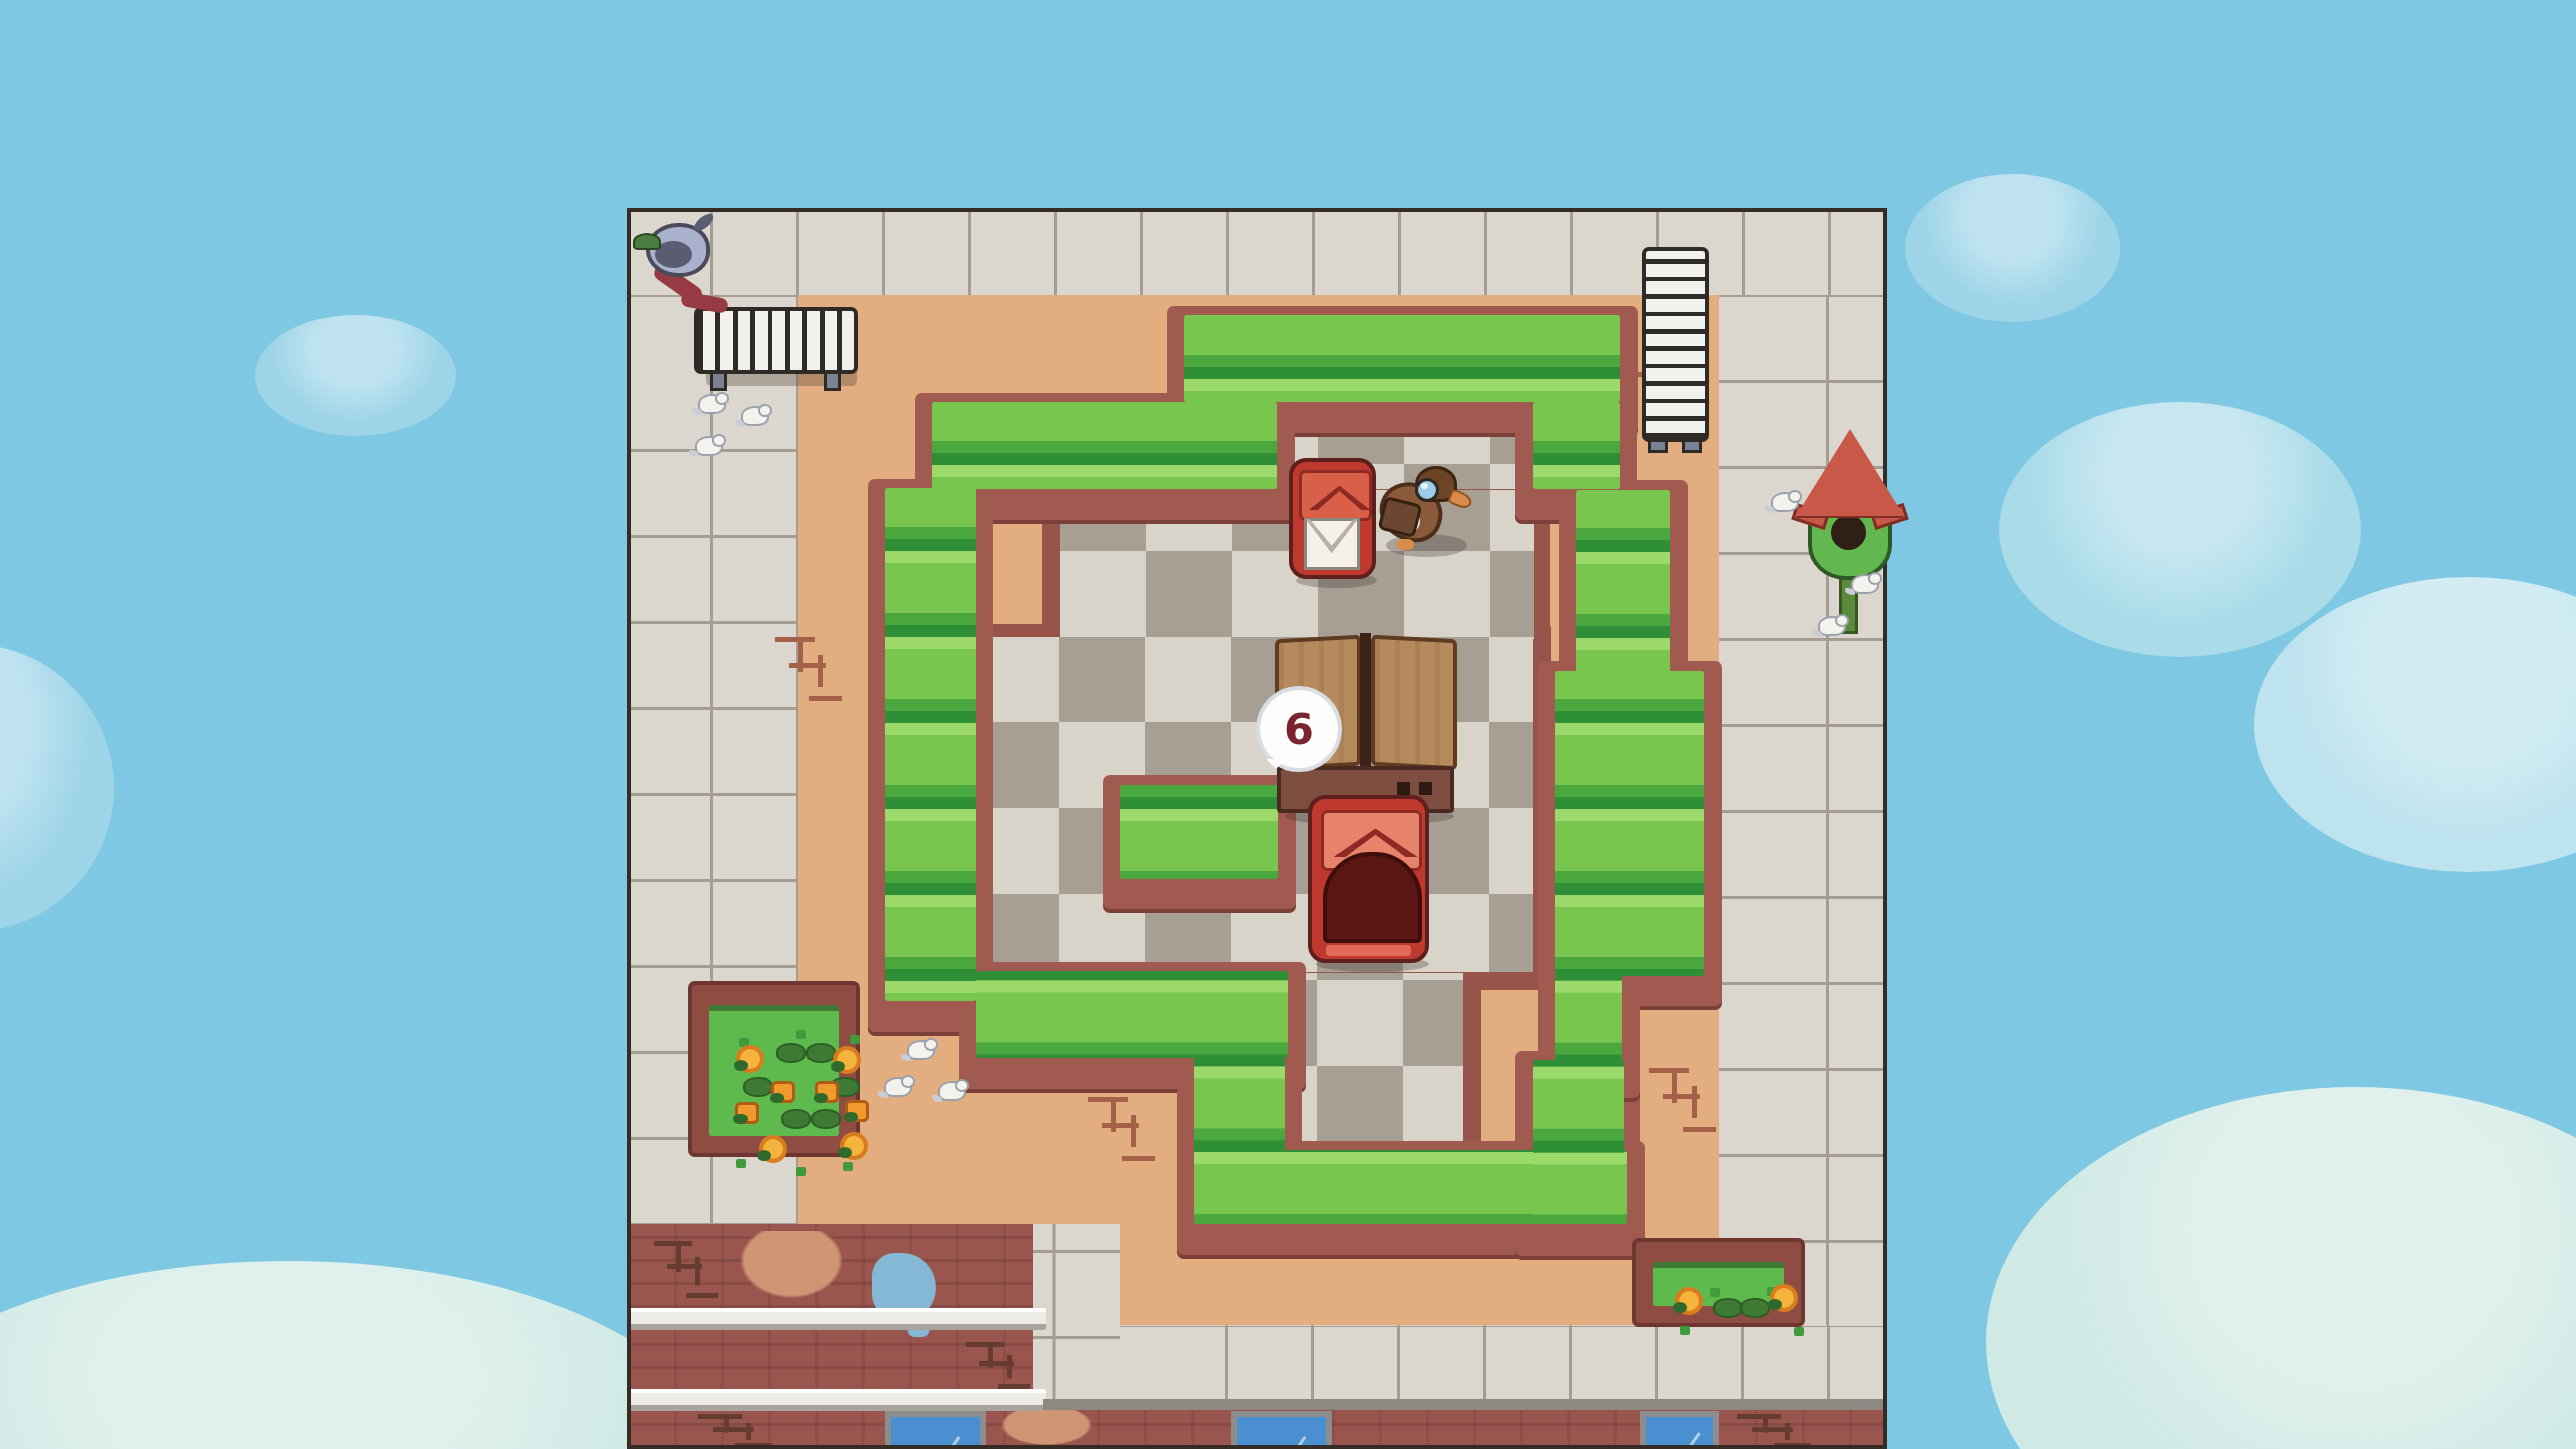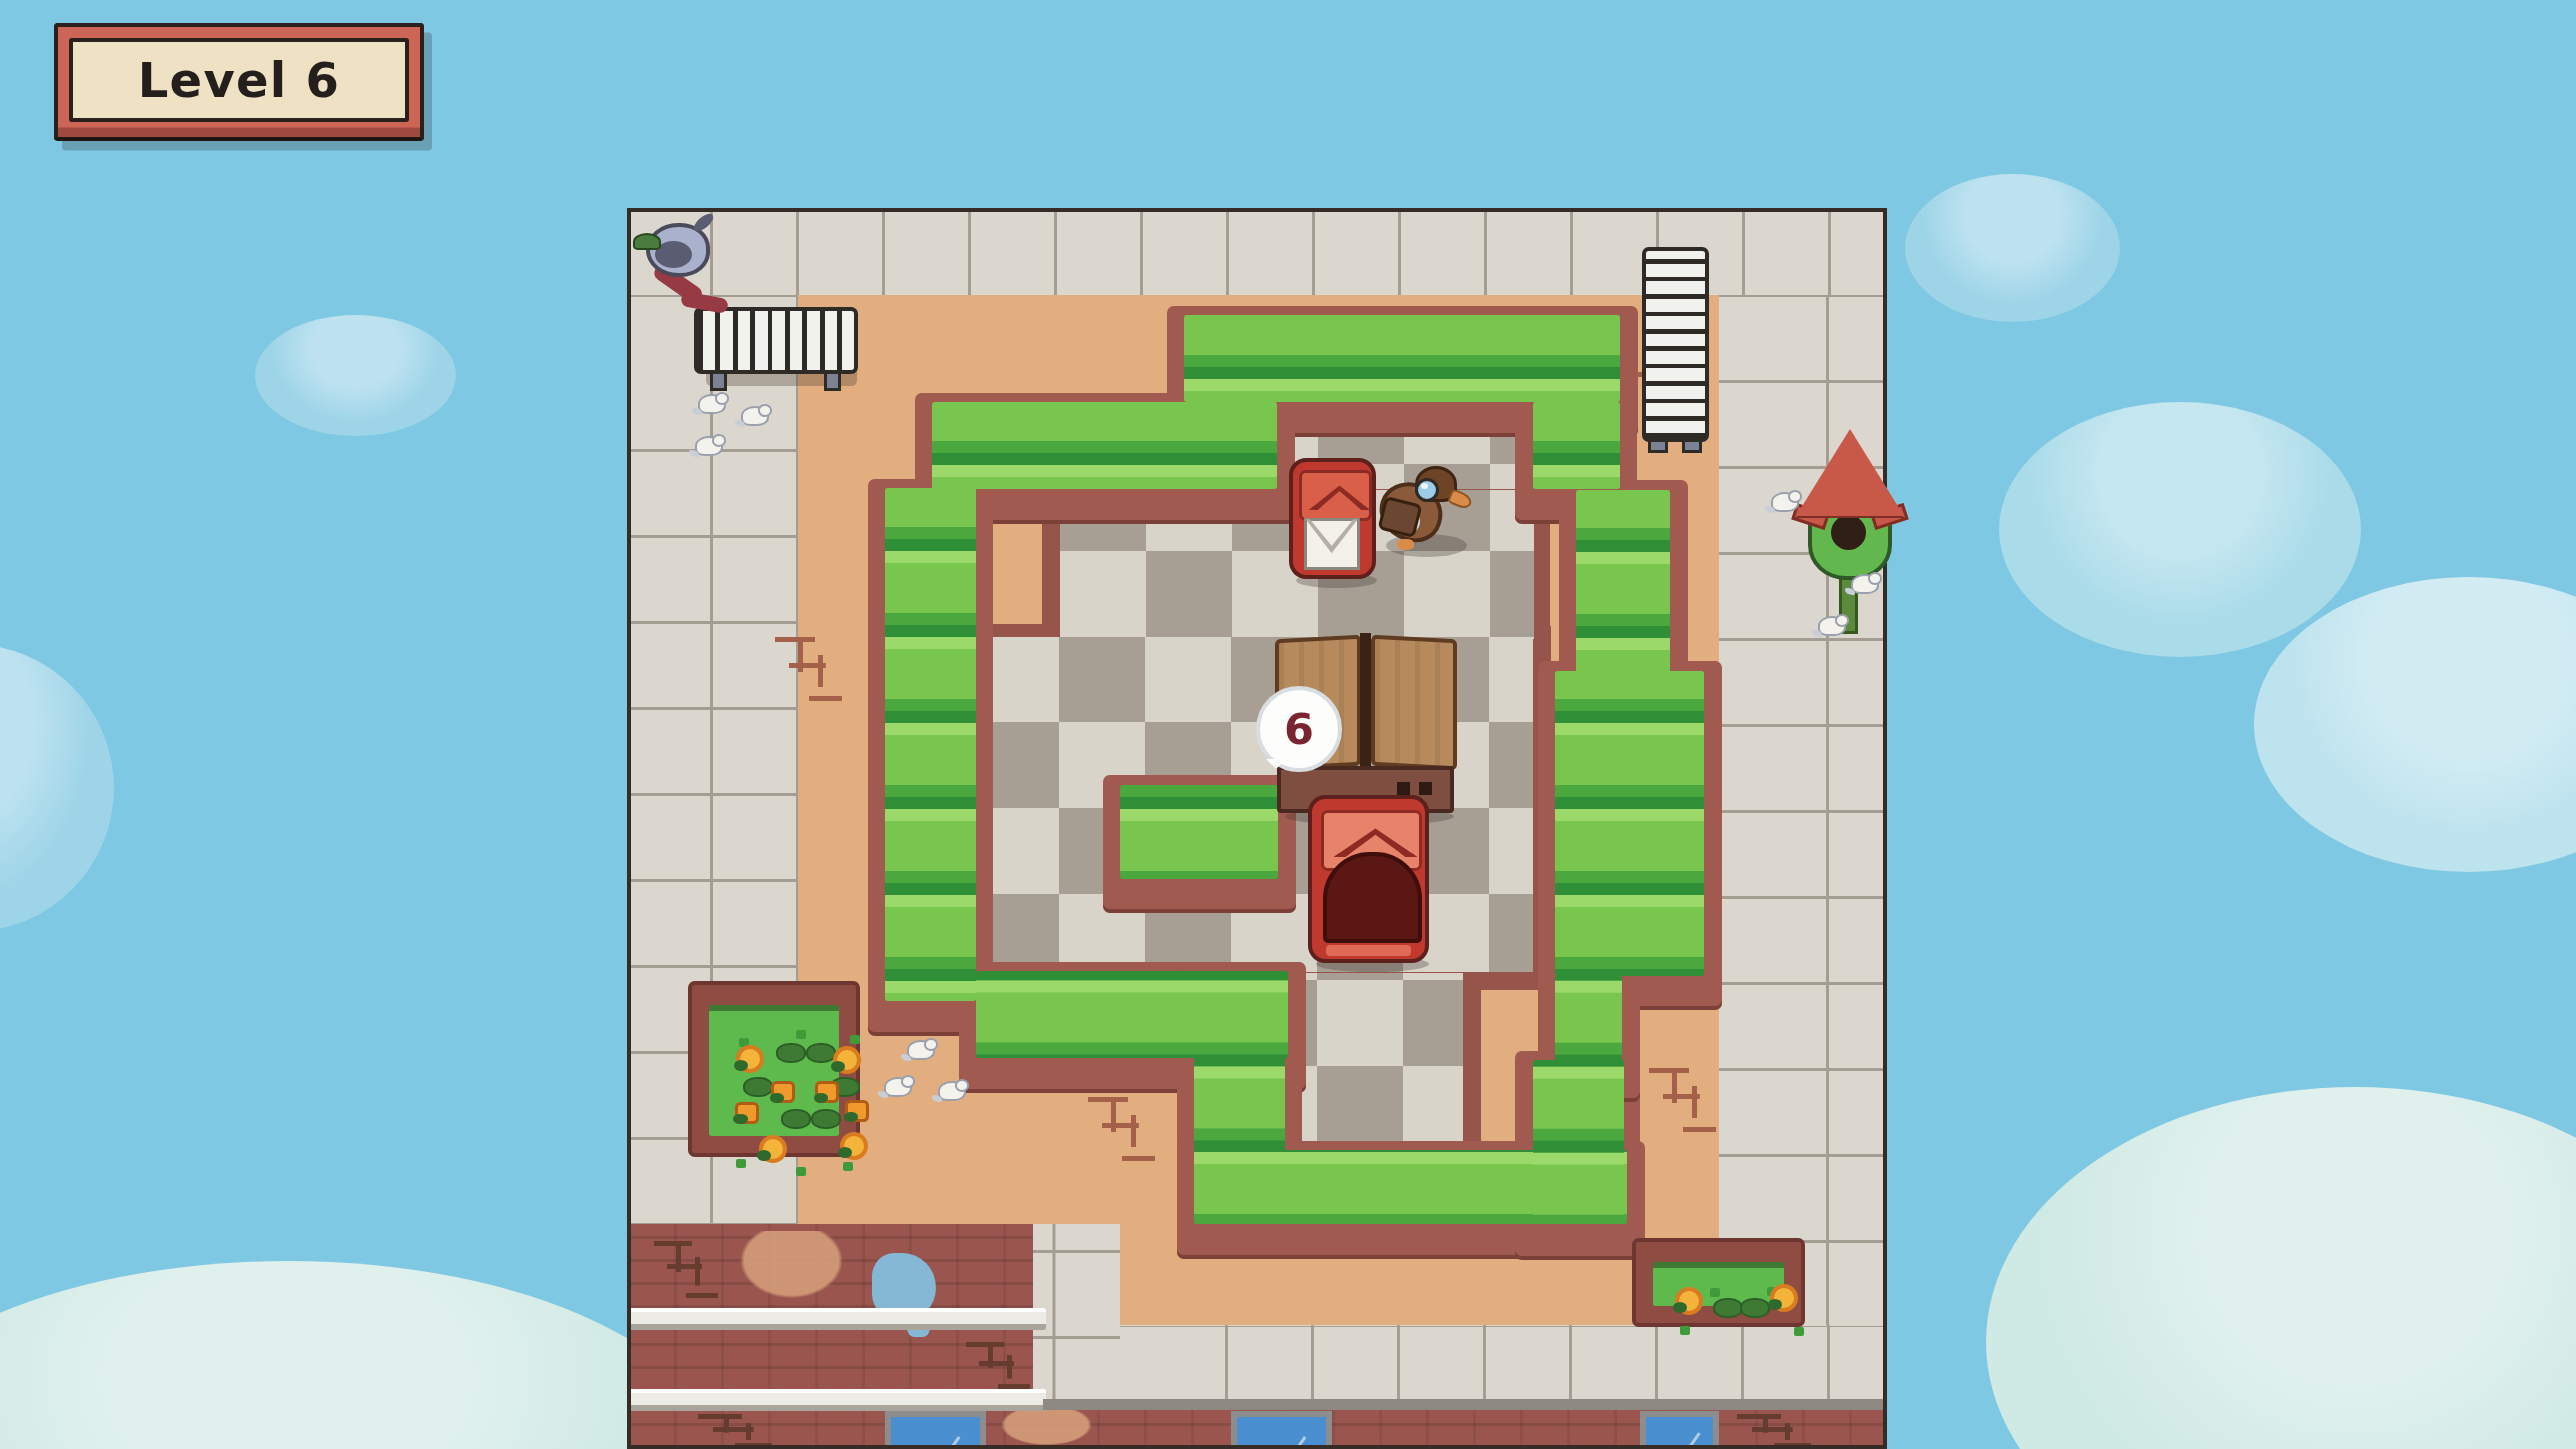--- a/index.html
+++ b/index.html
@@ -108,25 +108,20 @@
   .btn-inner{position:absolute;left:6.7px;top:6.7px;right:6.7px;bottom:6.7px;background:#a89a8e;
       display:flex;align-items:center;justify-content:center;}
   .btn-dash-h,.btn-dash-v{position:absolute;background:repeating-linear-gradient(90deg,#b23a34 0 19px,#a89a8e 19px 25.5px,#3a62a8 25.5px 44px,#a89a8e 44px 51px);}
   .btn-dash-v{background:repeating-linear-gradient(0deg,#b23a34 0 19px,#a89a8e 19px 25.5px,#3a62a8 25.5px 44px,#a89a8e 44px 51px);}
   .btn-inner span{font-size:35px;font-weight:bold;color:#241f1c;}
 </style>
 </head>
 <body>
 
 <div id="stage">
-  <div id="hud-level" class="r badge-outer" style="left: 54px; top: 23px; width: 370px; height: 118px;">
-    <div class="badge-inner">
-      <span>Level 6</span>
-    </div>
-  </div>
   <div id="hud-restart" class="r btn-outer" style="left: 2266px; top: 1320px; width: 256px; height: 102px;">
     <div class="btn-inner">
       <div class="btn-dash-h" style="left:0;top:0;right:0;height:10.7px"></div>
       <div class="btn-dash-h" style="left:0;bottom:0;right:0;height:10.7px"></div>
       <div class="btn-dash-v" style="left:0;top:0;bottom:0;width:10.7px"></div>
       <div class="btn-dash-v" style="right:0;top:0;bottom:0;width:10.7px"></div>
       <span>Restart</span>
     </div>
   </div>
 <div class="r cloud" style="left: -148px; top: 1261px; width: 872px; height: 416px; background: radial-gradient(at 50% 28%, rgba(255, 255, 255, 0.333) 0px, rgba(255, 255, 255, 0.333) 30%, rgb(207, 233, 228) 60%) rgb(207, 233, 228);"></div>

